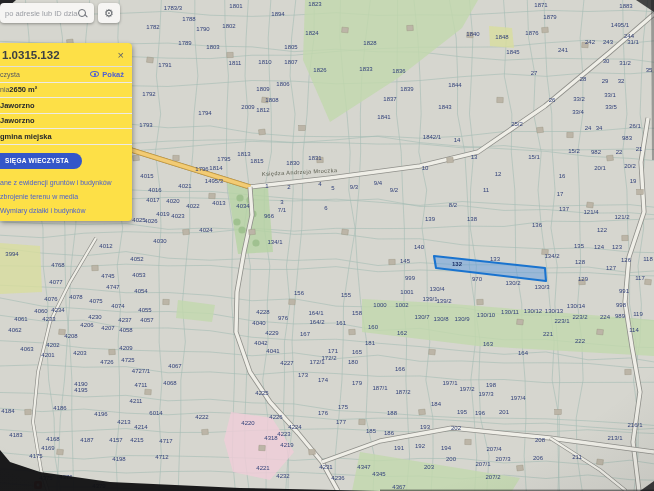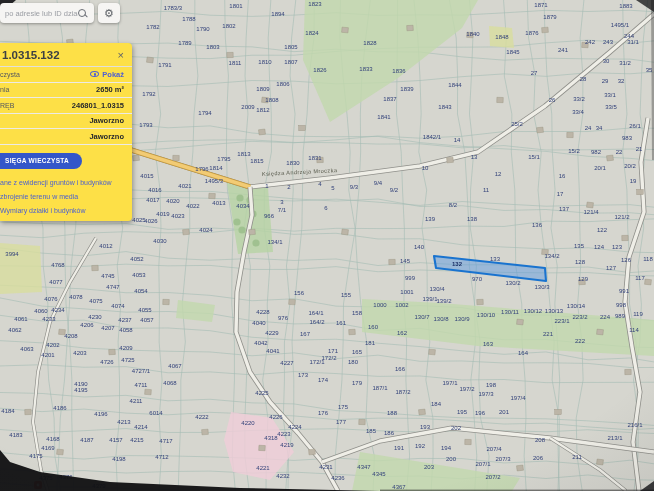--- a/index.html
+++ b/index.html
@@ -27,21 +27,21 @@
   .panel{position:absolute;left:0;top:27px;width:132px;z-index:10;background:#fde047;
     border-radius:0 4px 4px 0;box-shadow:1px 2px 5px rgba(0,0,0,.35);color:#202124;
     padding-bottom:7px;margin-top:16px;}
   .panel-head{display:flex;align-items:center;padding:6px 8px 5px 2px;
     border-bottom:1px solid #e2e0db;}
   .panel-head .title{flex:1;font-size:11.5px;font-weight:bold;color:#3c4043;}
   .panel-head .close{font-size:11px;color:#5f6368;cursor:pointer;line-height:10px;}
   .row{display:flex;align-items:center;min-height:14.5px;padding:0 8px 0 0;
     border-bottom:1px solid #eceae6;}
   .row .lbl{font-size:7px;color:#55585e;white-space:nowrap;}
-  .row .val{flex:1;text-align:right;font-size:7.5px;font-weight:bold;color:#26282c;white-space:nowrap;}
+  .row .val{flex:1;font-size:7.5px;font-weight:bold;color:#26282c;white-space:nowrap;}
   .row .val.link{color:#4e5fd3;display:flex;justify-content:flex-end;align-items:center;gap:3px;font-weight:bold;}
   .eye{position:relative;width:9px;height:6px;display:inline-block;}
   .eye::before{content:"";position:absolute;inset:0;border:1px solid #4e5fd3;border-radius:50%;}
   .eye::after{content:"";position:absolute;left:3.2px;top:1.8px;width:2.6px;height:2.6px;
     background:#4e5fd3;border-radius:50%;}
   .btn{display:inline-block;margin:8px 0 3px -12px;background:#3356c9;color:#fff;
     font-size:6.5px;font-weight:bold;letter-spacing:.3px;padding:4.5px 13px 4.5px 17px;
     border-radius:11px;cursor:pointer;}
   .plink{font-size:7px;color:#4a5fd0;margin:7px 0 0 0;cursor:pointer;white-space:nowrap;}
 </style>
@@ -519,29 +519,29 @@
       <span class="val link">
         <i class="eye"></i>
         <span>Pokaż</span>
       </span>
     </div>
     <div class="row">
       <span class="lbl">nia</span>
       <span class="val">2650 m²</span>
     </div>
     <div class="row">
-      <span class="lbl">RĘB</span>
-      <span class="val">246801_1.0315</span>
+      <span class="lbl"></span>
+      <span class="val">Jaworzno</span>
     </div>
     <div class="row">
       <span class="lbl"></span>
       <span class="val">Jaworzno</span>
     </div>
     <div class="row">
       <span class="lbl"></span>
-      <span class="val">Jaworzno</span>
+      <span class="val">gmina miejska</span>
     </div>
     <div class="btn">SIĘGA WIECZYSTA</div>
     <div class="plink">ane z ewidencji gruntów i budynków</div>
     <div class="plink">zbrojenie terenu w media</div>
     <div class="plink">Wymiary działki i budynków</div>
   </div>
 </div>
 
 </body></html>

